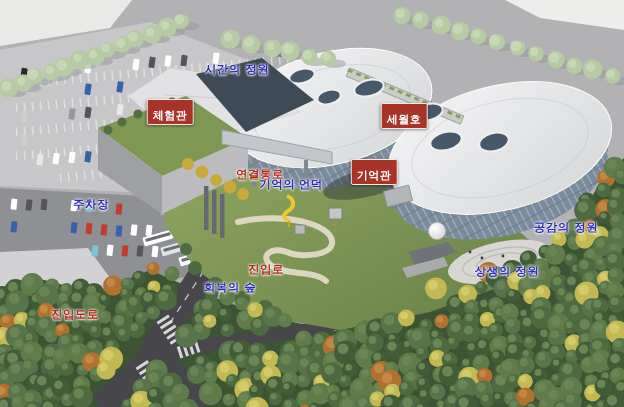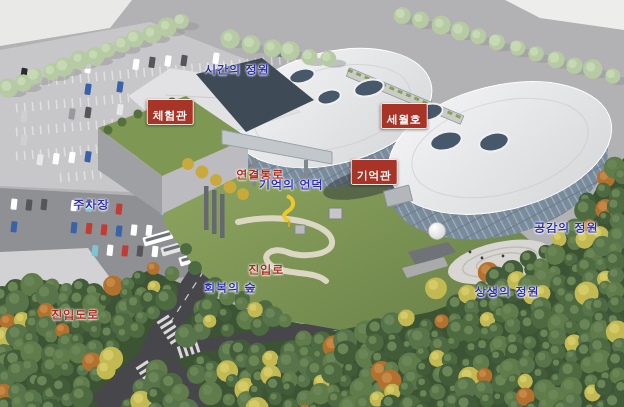--- a/index.html
+++ b/index.html
@@ -1083,21 +1083,21 @@
         <circle cx="612.1" cy="400.3" r="5.1" fill="#6b8656"></circle>
       </g>
 </svg>
 
 <div id="label-layer">
       <span class="lbl lbl-blue" style="left: 237px; top: 70px;">시간의 정원</span>
       <span class="lbl lbl-box" style="left: 170px; top: 112px;">체험관</span>
       <span class="lbl lbl-box" style="left: 404px; top: 116px;">세월호</span>
       <span class="lbl lbl-red" style="left: 260px; top: 148px;">연결통로</span>
       <span class="lbl lbl-box" style="left: 374px; top: 172px;">기억관</span>
-      <span class="lbl lbl-blue" style="left: 291px; top: 185px;">기억의 언덕</span>
+      <span class="lbl lbl-blue" style="left: 291px; top: 185px; font-family: Liberation Serif, serif;">기억의 언덕</span>
       <span class="lbl lbl-blue" style="left: 91px; top: 205px;">주차장</span>
       <span class="lbl lbl-red" style="left: 266px; top: 243px; font-family: Liberation Serif, serif;">진입로</span>
       <span class="lbl lbl-blue" style="left: 230px; top: 288px;">회복의 숲</span>
       <span class="lbl lbl-red" style="left: 75px; top: 288px;">진입도로</span>
       <span class="lbl lbl-blue" style="left: 566px; top: 228px;">공감의 정원</span>
-      <span class="lbl lbl-blue" style="left: 507px; top: 292px;">상생의 정원</span>
+      <span class="lbl lbl-blue" style="left: 507px; top: 272px;">상생의 정원</span>
     </div>
 </div>
 
 </body></html>

